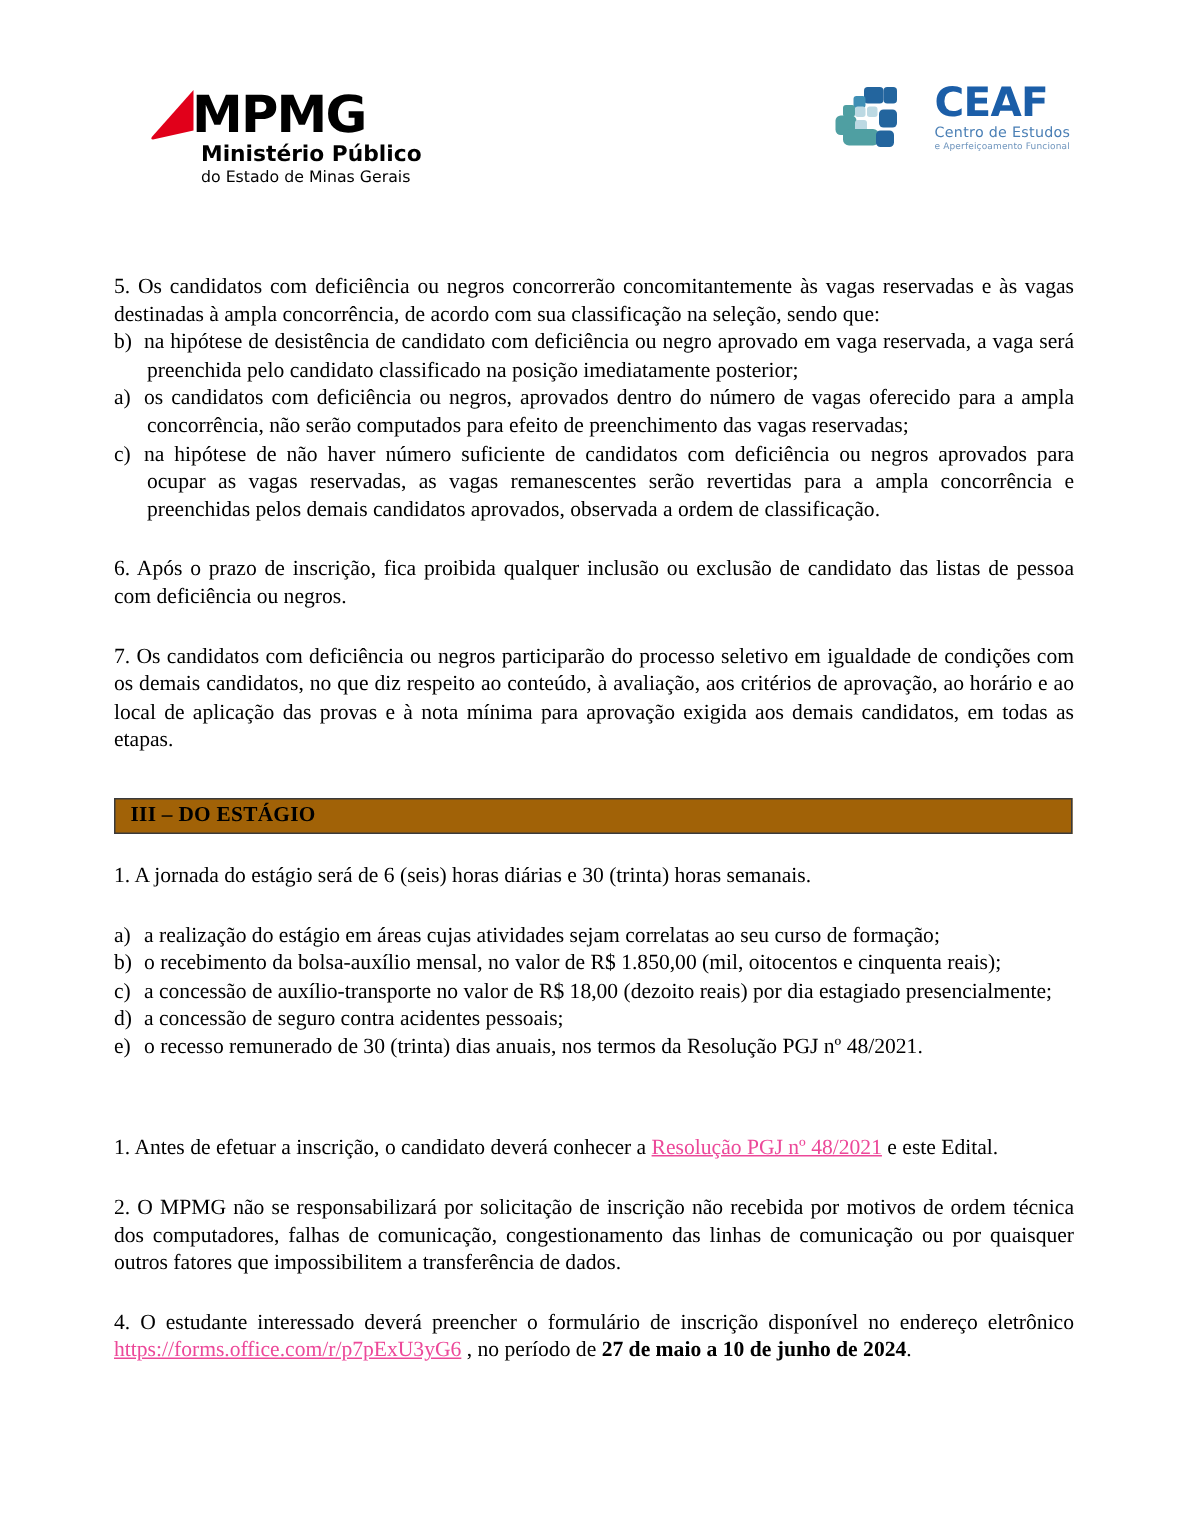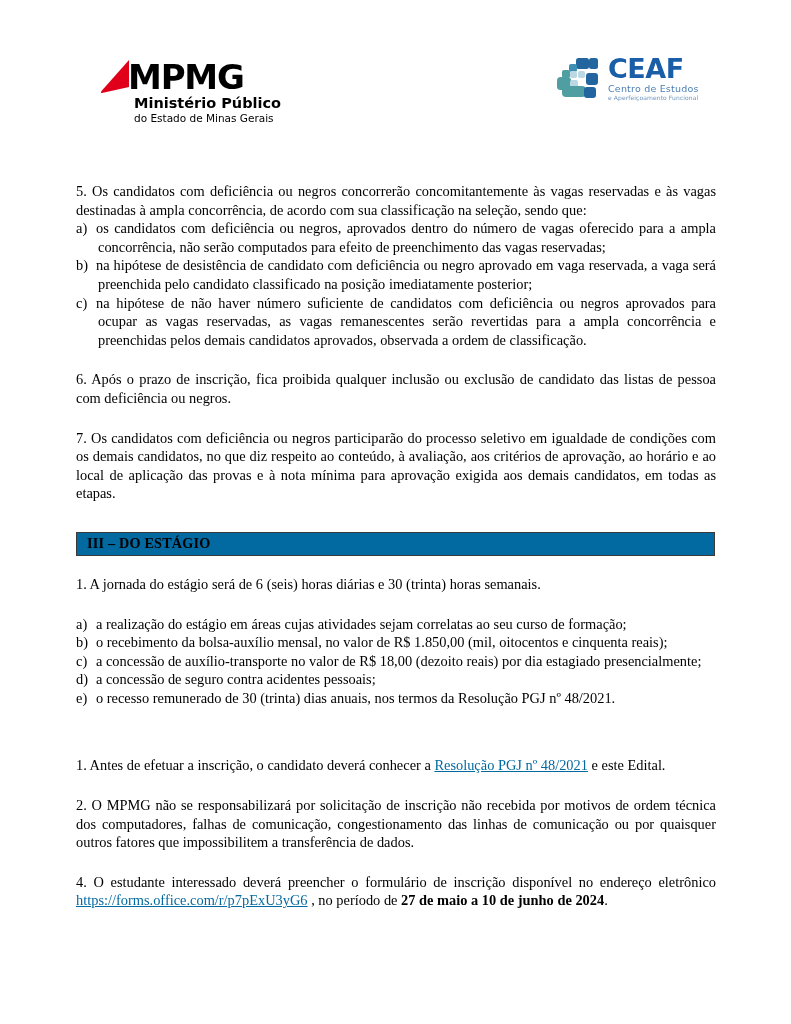--- a/index.html
+++ b/index.html
@@ -96,21 +96,21 @@
   }
 
   .ceaf-icon {
     width: 48px;
     height: 42px;
     flex: 0 0 auto;
     margin-top: 2px;
   }
 
   .ceaf-text {
-    margin-left: 4px;
+    margin-left: 19px;
     padding-top: 0px;
   }
 
   .ceaf-word {
     font-family: "DejaVu Sans", sans-serif;
     font-weight: bold;
     font-size: 27px;
     line-height: 27px;
     letter-spacing: -0.5px;
     color: #1b5ea8;
@@ -176,39 +176,39 @@
     margin: 0;
   }
   .lettered .marker {
     display: inline-block;
     width: 20px;
     text-indent: 0;
   }
 
   
   .section-bar {
-    background: #0369a1;
+    background: #a16207;
     border: 1.2px solid #3a3a3a;
     box-sizing: border-box;
     height: 24px;
     width: 639px;
     display: flex;
     align-items: center;
     padding-left: 10px;
   }
   .section-bar span {
     font-family: "Liberation Serif", serif;
     font-weight: bold;
     font-size: 14.2px;
     letter-spacing: 0.2px;
     color: #000;
   }
 
   a.doclink {
-    color: #0369a1;
+    color: #ec4899;
     text-decoration: underline;
   }
 
   .bold { font-weight: bold; }
   .ital { font-style: italic; }
 </style>
 </head>
 <body>
 
 <div class="page">
@@ -252,23 +252,23 @@
           <div class="ceaf-line2">e Aperfeiçoamento Funcional</div>
         </span>
       </div>
     </div>
   </div>
 
   <div class="content">
 
     <p class="para">5. Os candidatos com deficiência ou negros concorrerão concomitantemente às vagas reservadas e às vagas destinadas à ampla concorrência, de acordo com sua classificação na seleção, sendo que:</p>
 
+    <p class="lettered"><span class="marker">b)</span><span>na hipótese de desistência de candidato com deficiência ou negro aprovado em vaga reservada, a vaga será preenchida pelo candidato classificado na posição imediatamente posterior;</span></p>
+
     <p class="lettered"><span class="marker">a)</span><span>os candidatos com deficiência ou negros, aprovados dentro do número de vagas oferecido para a ampla concorrência, não serão computados para efeito de preenchimento das vagas reservadas;</span></p>
-
-    <p class="lettered"><span class="marker">b)</span><span>na hipótese de desistência de candidato com deficiência ou negro aprovado em vaga reservada, a vaga será preenchida pelo candidato classificado na posição imediatamente posterior;</span></p>
 
     <p class="lettered"><span class="marker">c)</span><span>na hipótese de não haver número suficiente de candidatos com deficiência ou negros aprovados para ocupar as vagas reservadas, as vagas remanescentes serão revertidas para a ampla concorrência e preenchidas pelos demais candidatos aprovados, observada a ordem de classificação.</span></p>
 
     <div class="gap-lg"></div>
 
     <p class="para">6. Após o prazo de inscrição, fica proibida qualquer inclusão ou exclusão de candidato das listas de pessoa com deficiência ou negros.</p>
 
     <div class="gap-lg"></div>
 
     <p class="para">7. Os candidatos com deficiência ou negros participarão do processo seletivo em igualdade de condições com os demais candidatos, no que diz respeito ao conteúdo, à avaliação, aos critérios de aprovação, ao horário e ao local de aplicação das provas e à nota mínima para aprovação exigida aos demais candidatos, em todas as etapas.</p>

